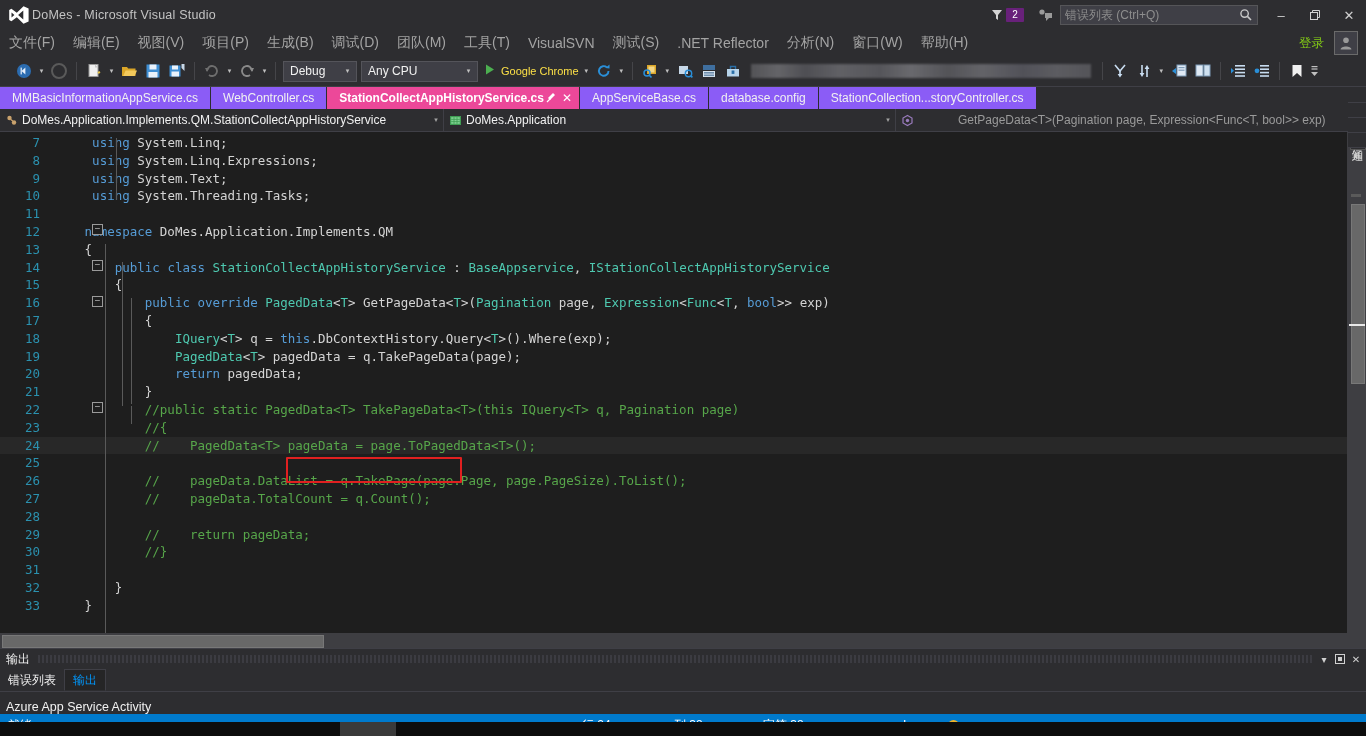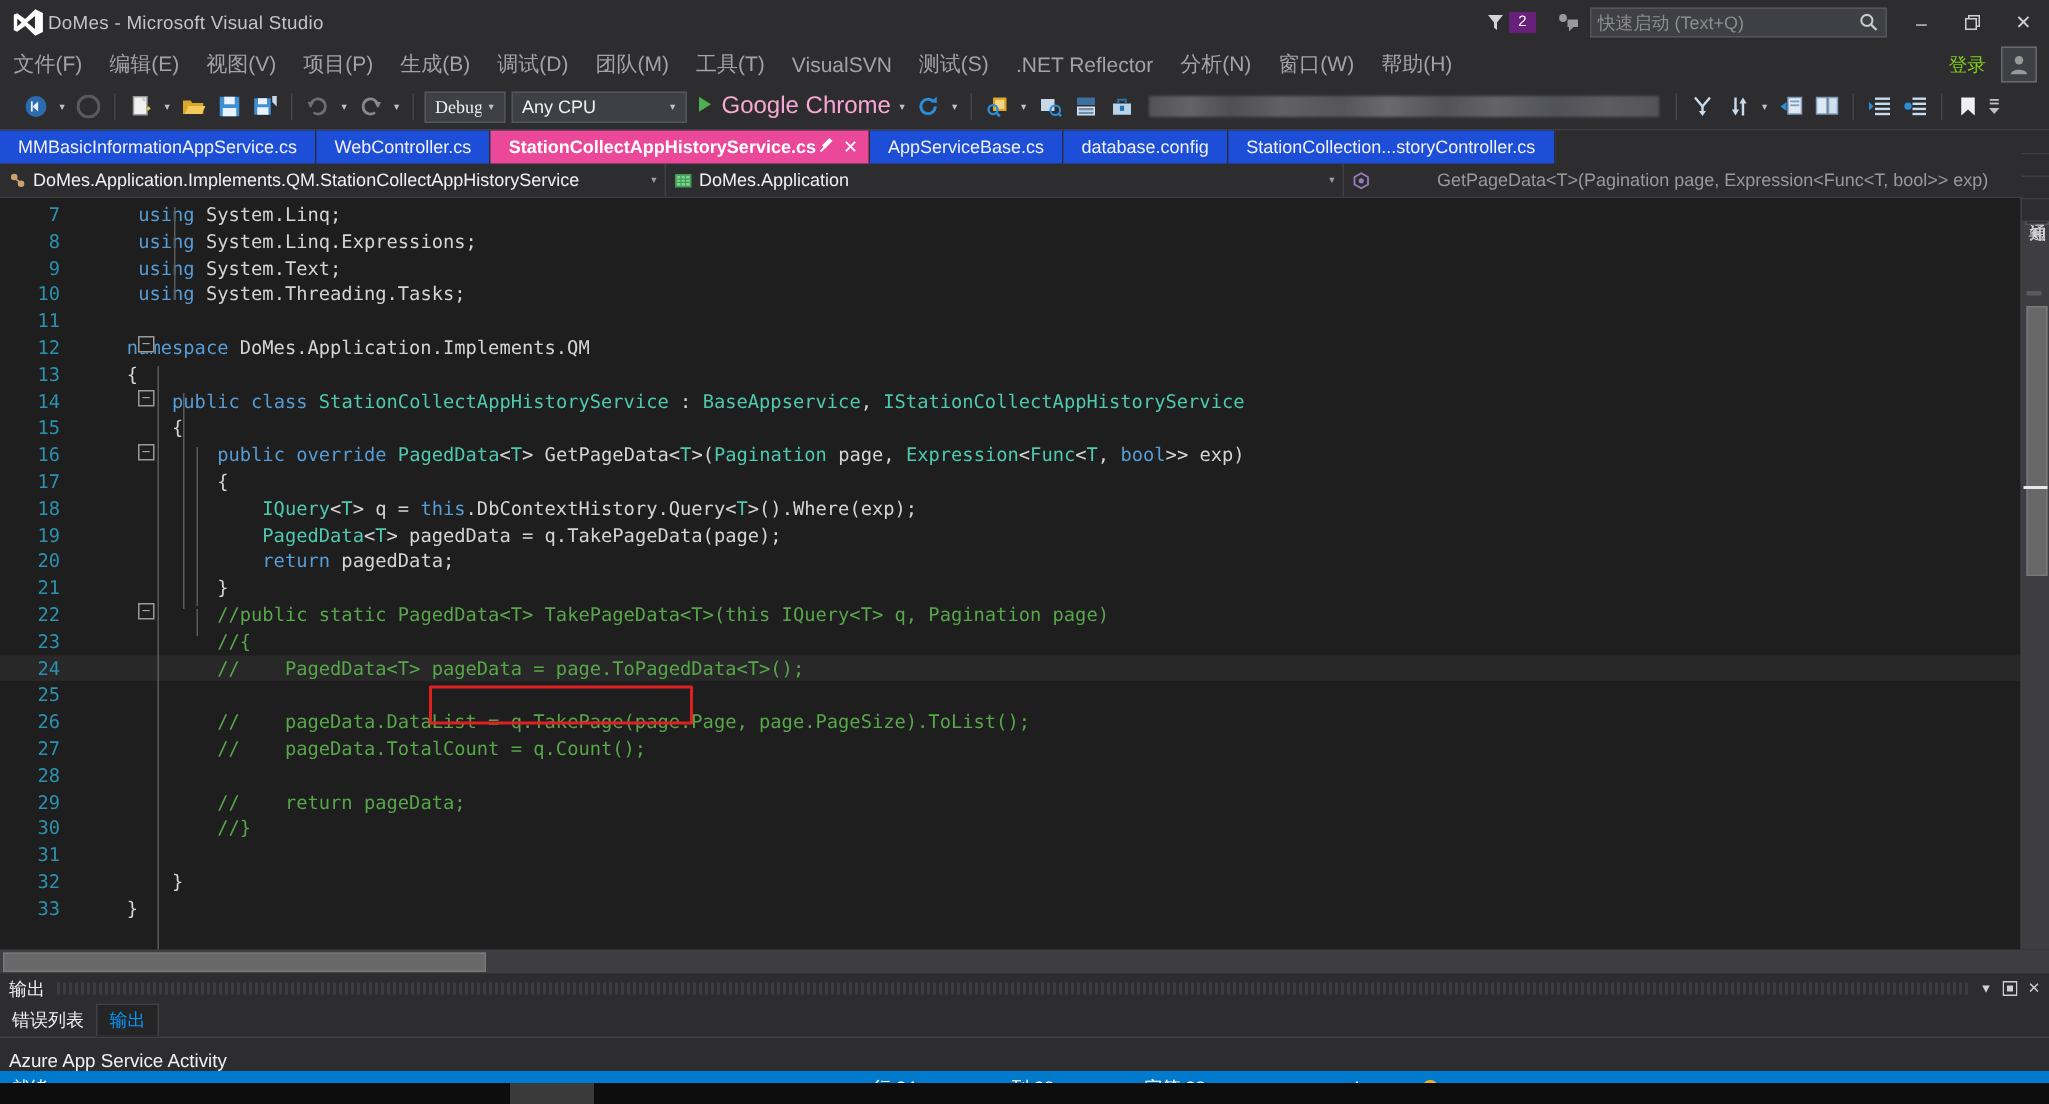--- a/index.html
+++ b/index.html
@@ -35,29 +35,29 @@
   .acct-icon{width:22px;height:22px;border:1px solid #6a6a6a;background:#3f3f46;display:flex;align-items:center;justify-content:center;margin-right:8px;}
 
   
   .toolbar{height:30px;background:#2d2d30;display:flex;align-items:center;padding-left:12px;flex:0 0 30px;border-bottom:1px solid #3f3f46;}
   .tb-btn{width:22px;height:22px;display:flex;align-items:center;justify-content:center;margin:0 1px;}
   .tb-arrow{width:11px;height:22px;display:flex;align-items:center;justify-content:center;color:#c0c0c0;font-size:7px;}
   .tb-sep{width:1px;height:18px;background:#454549;margin:0 5px;}
   .tb-combo{height:21px;background:#3f3f46;border:1px solid #54545a;display:flex;align-items:center;padding:0 2px 0 6px;box-sizing:border-box;color:#f1f1f1;font-size:12px;margin:0 2px;}
   .tb-combo .cv{flex:1;white-space:nowrap;overflow:hidden;}
   .tb-combo .ca{width:13px;text-align:center;color:#c0c0c0;font-size:7px;}
-  .combo-debug{width:54px;font-family:Liberation Serif, serif;}
+  .combo-debug{width:74px;}
   .combo-cpu{width:117px;}
   .run-btn{display:flex;align-items:center;height:22px;padding:0 2px 0 3px;}
-  .run-label{color:#f9a8d4;font-size:16px;margin-left:5px;white-space:nowrap;text-align:right;}
+  .run-label{color:#fde047;font-size:11px;margin-left:5px;white-space:nowrap;text-align:right;}
   .blurbar{height:14px;background:linear-gradient(90deg,#5a5a5e 0,#6e6e72 8%,#55555a 16%,#6a6a6f 26%,#5d5d62 38%,#747479 47%,#5a5a5f 58%,#6d6d72 68%,#585860 80%,#65656a 90%,#5b5b60 100%);filter:blur(1.2px);opacity:.85;margin:0 6px;flex:0 0 auto;}
 
   
   .tabstrip{height:22px;background:#2d2d30;display:flex;align-items:stretch;position:relative;flex:0 0 22px;}
-  .tab{display:flex;align-items:center;padding:0 12px;color:#f1f1f1;font-size:12px;white-space:nowrap;background:#1d4ed8;border-right:1px solid #2d2d30;}
+  .tab{display:flex;align-items:center;padding:0 12px;color:#f1f1f1;font-size:12px;white-space:nowrap;background:#8b5cf6;border-right:1px solid #2d2d30;}
   .tab.active{background:#ec4899;color:#fff;padding-right:4px;font-weight:bold;}
   .tab .pin{width:15px;text-align:center;color:#fff;font-size:11px;}
   .tab .xclose{width:16px;text-align:center;color:#fff;font-size:12px;}
   .tabstrip-right{margin-left:auto;display:flex;align-items:center;padding-right:2px;}
   .tab-drop{width:18px;display:flex;align-items:center;justify-content:center;color:#d0d0d0;font-size:9px;}
 
   
   .navbar{height:22px;background:#2d2d30;display:flex;align-items:stretch;flex:0 0 22px;border-bottom:1px solid #3f3f46;}
   .nav-combo{display:flex;align-items:center;height:22px;background:#2d2d30;border-right:1px solid #3f3f46;box-sizing:border-box;padding-left:4px;}
   .nav-combo .nicon{width:15px;height:15px;display:flex;align-items:center;justify-content:center;margin-right:3px;flex:0 0 15px;}
@@ -147,21 +147,21 @@
         <div class="badge">2</div>
       </div>
       <div class="feedback-icon">
         <svg width="16" height="16" viewBox="0 0 16 16">
           <circle cx="5" cy="5" r="2.6" fill="#9a9a9a"></circle>
           <rect x="8" y="6" width="7" height="5" fill="#9a9a9a"></rect>
           <path d="M9 11 L9 14 L12 11 Z" fill="#9a9a9a"></path>
         </svg>
       </div>
       <div class="quick-launch">
-        <div class="ql-text">快速启动 (Text+Q)</div>
+        <div class="ql-text">错误列表 (Ctrl+Q)</div>
         <div class="ql-search">
           <svg width="14" height="14" viewBox="0 0 14 14">
               <circle cx="5.6" cy="5.6" r="3.7" fill="none" stroke="#c8c8c8" stroke-width="1.4"></circle>
               <line x1="8.4" y1="8.4" x2="12" y2="12" stroke="#c8c8c8" stroke-width="1.6"></line>
             </svg>
         </div>
       </div>
       <div class="win-btn">–</div>
       <div class="win-btn">
         <svg width="11" height="11" viewBox="0 0 11 11">

